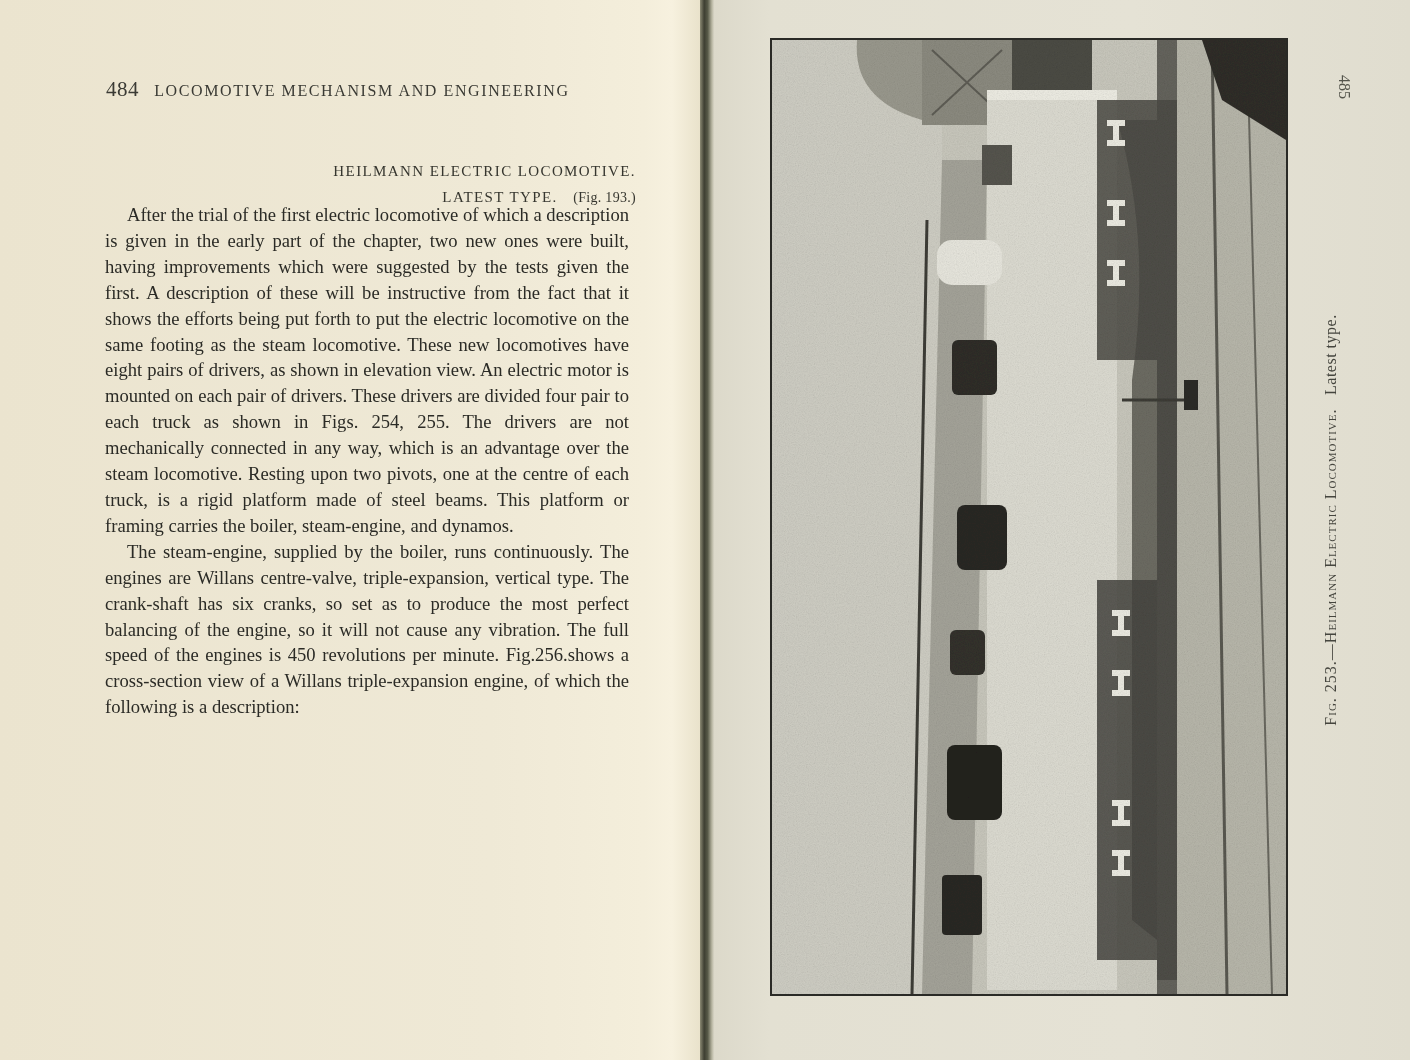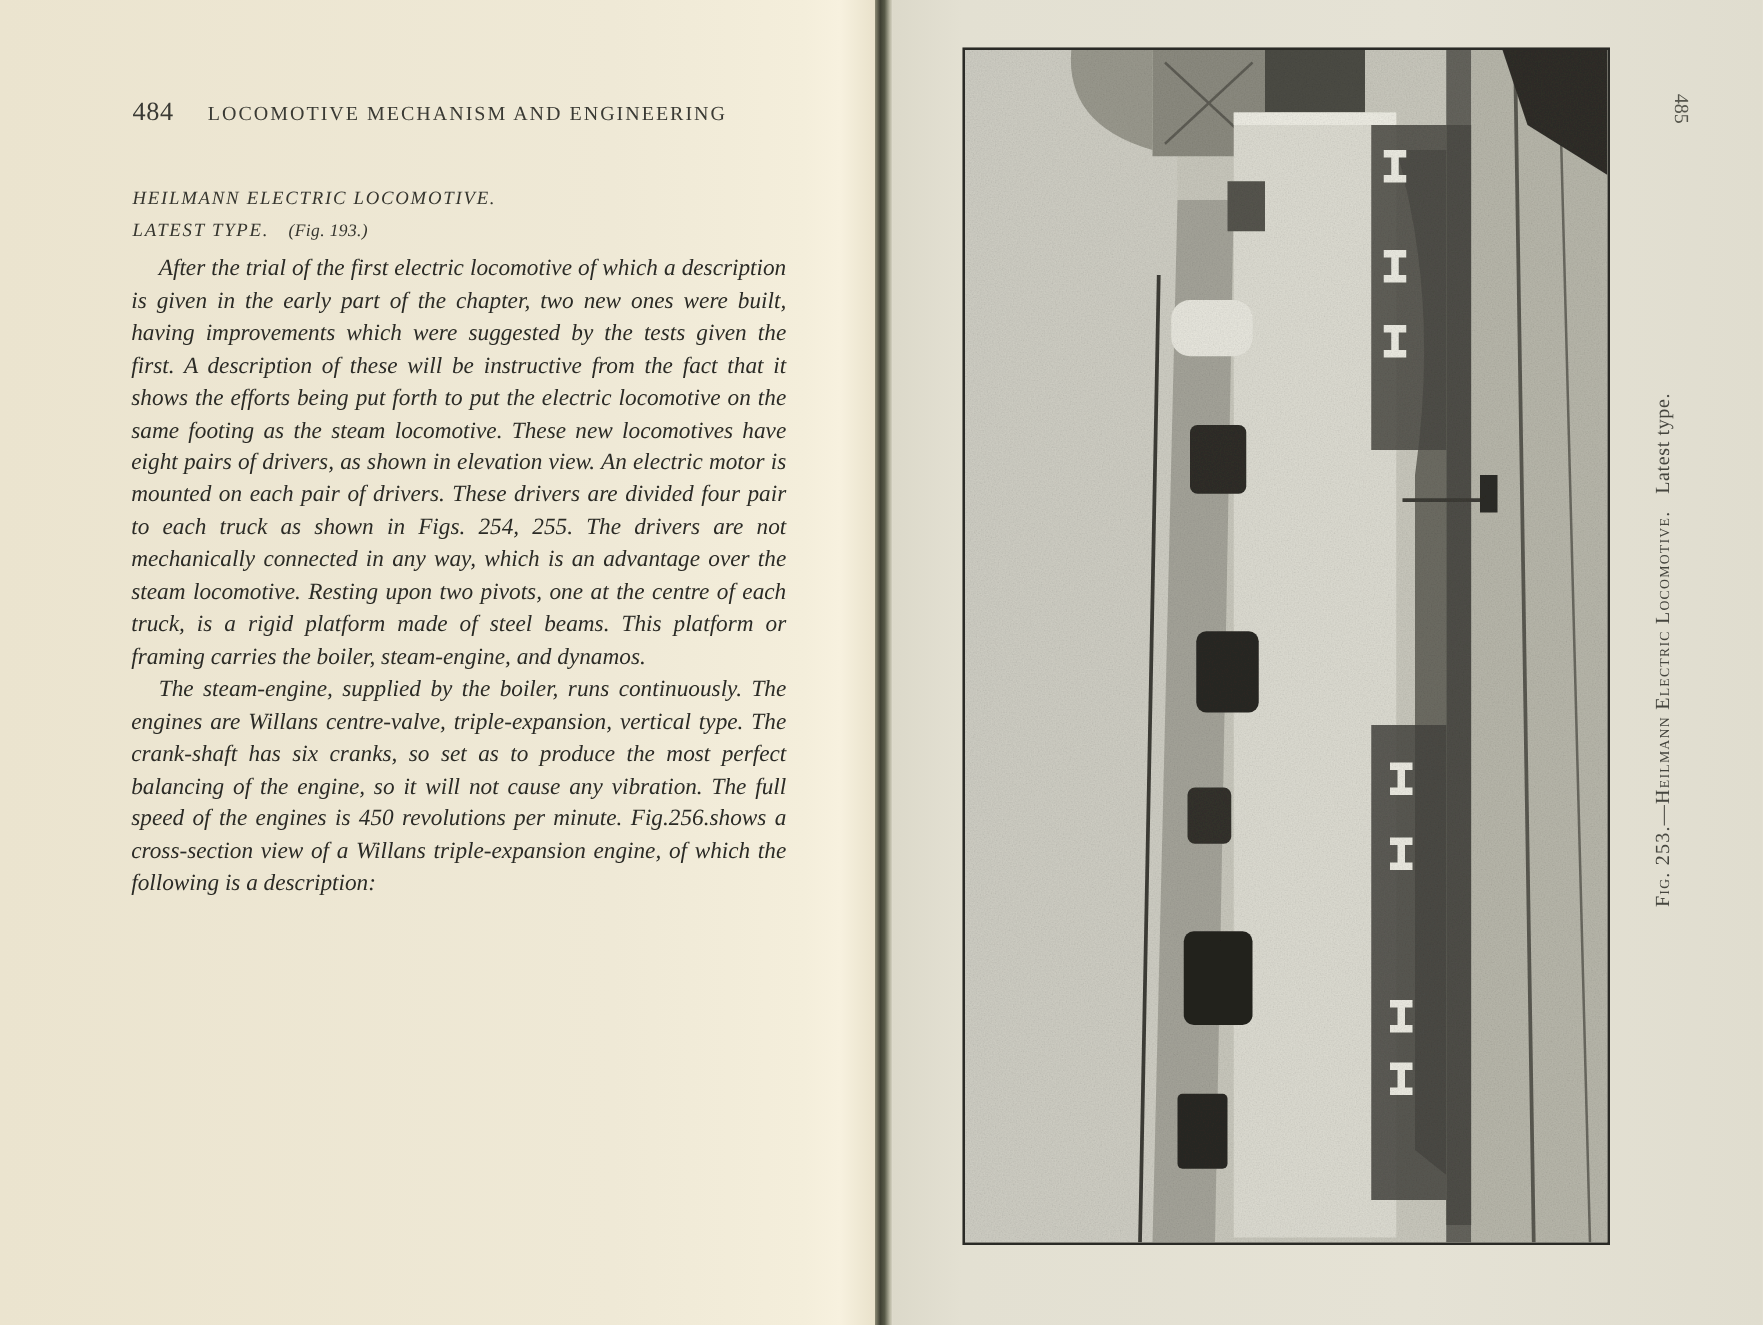--- a/index.html
+++ b/index.html
@@ -19,32 +19,32 @@
   }
   .page-right {
     position: absolute; left: 714px; top: 0; width: 696px; height: 1060px;
     background: linear-gradient(90deg, #dcd9ca 0%, #e3e0d2 8%, #e5e2d5 60%, #e0ddcf 100%);
   }
   .running-head {
     position: absolute; left: 106px; top: 77px; width: 530px;
     font-size: 19px; letter-spacing: 0.5px; color: #3a3a34;
     white-space: nowrap;
   }
-  .running-head .pno { font-size: 21px; margin-right: 22px; }
+  .running-head .pno { font-size: 21px; margin-right: 10px; }
   .running-head .title { letter-spacing: 1.6px; font-size: 16px; }
   .section-title {
-    position: absolute; left: 106px; top: 146px; width: 530px; text-align: left;
-    font-size: 15px; letter-spacing: 1.4px; line-height: 26px; color: #36362f; font-style: italic;
+    position: absolute; left: 106px; top: 158px; width: 530px; text-align: right;
+    font-size: 15px; letter-spacing: 1.4px; line-height: 26px; color: #36362f;
   }
   .section-title .fig { letter-spacing: 0.3px; font-size: 14px; }
   .body-text {
     position: absolute; left: 105px; top: 202px; width: 524px;
     font-size: 18.6px; line-height: 25.9px; text-align: justify; color: #2b2b26;
   }
-  .body-text p { margin: 0; text-indent: 22px; font-style: italic; }
+  .body-text p { margin: 0; text-indent: 22px; }
   .plate {
     position: absolute; left: 770px; top: 38px; width: 518px; height: 958px;
     border: 2px solid #2a2a26; box-sizing: border-box; overflow: hidden;
     background: #b9b8ac;
   }
   .plate svg { display: block; }
   .page-no-right {
     position: absolute; left: 1318px; top: 72px; width: 40px; height: 30px;
     transform: rotate(90deg); transform-origin: center;
     font-size: 16px; color: #55554c; text-align: center;

